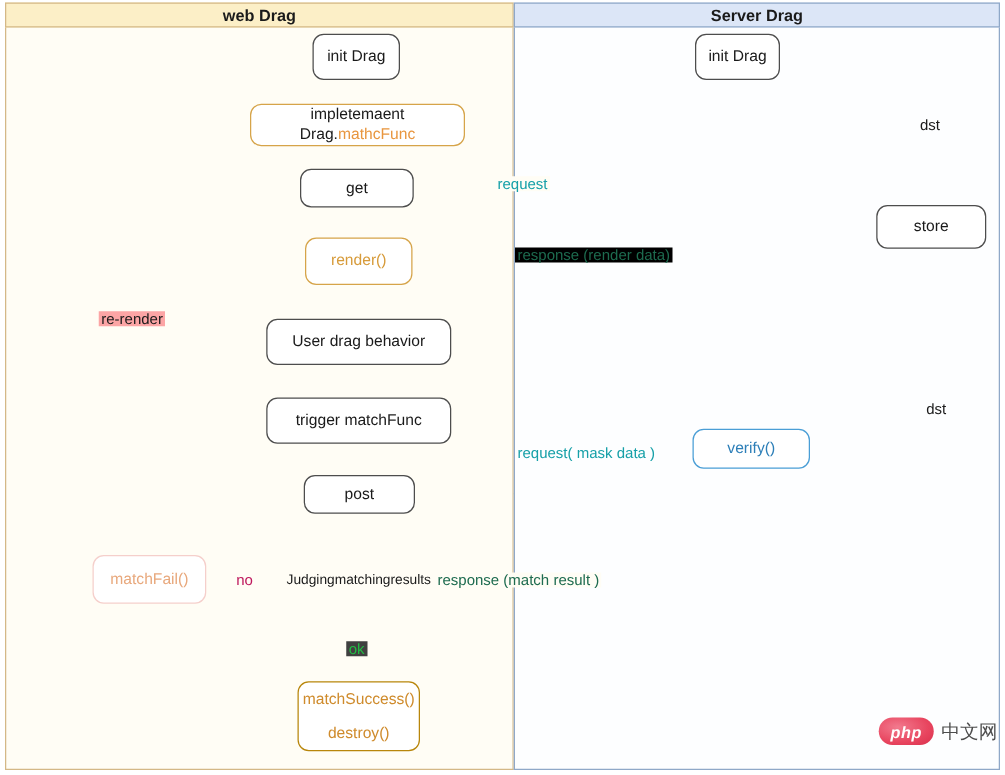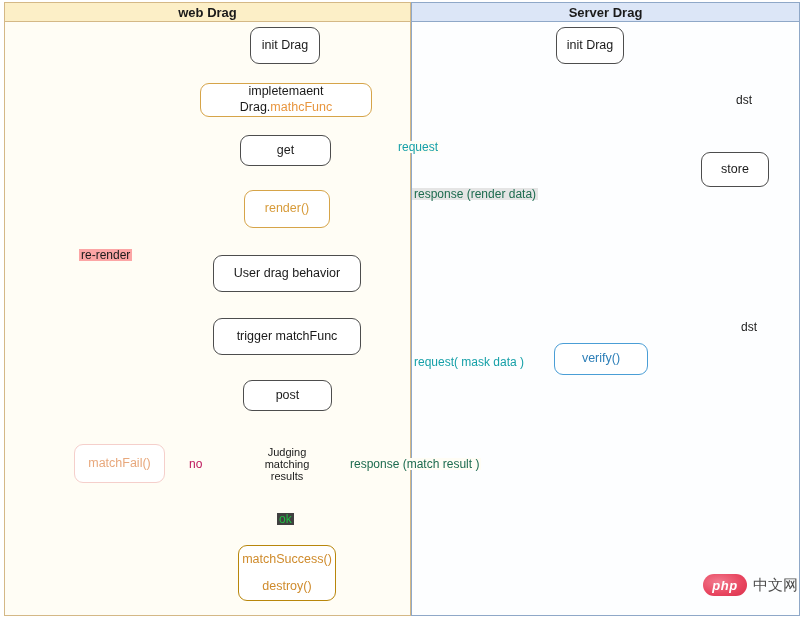--- a/index.html
+++ b/index.html
@@ -210,51 +210,51 @@
   </div>
 
   <div class="node dark" style="left:213px; top:318px; width:148px; height:37px;">
     <span>trigger matchFunc</span>
   </div>
 
   <div class="node dark" style="left:243px; top:380px; width:89px; height:31px;">
     <span>post</span>
   </div>
 
-  <div class="diamond-node" style="left:255px; top:441px; width:64px; height:46px; flex-direction:column;">
+  <div class="diamond-node" style="left:255px; top:441px; width:64px; height:46px; flex-direction:row;">
     <span>Judging</span>
     <span>matching</span>
     <span>results</span>
   </div>
 
   <div class="node pink" style="left:74px; top:444px; width:91px; height:39px;">
     <span>matchFail()</span>
   </div>
 
   <div class="node orange-dark" style="left:238px; top:545px; width:98px; height:56px; justify-content:space-around;">
     <span>matchSuccess()</span>
     <span>destroy()</span>
   </div>
 
   <div class="node dark" style="left:556px; top:27px; width:68px; height:37px;">
     <span>init Drag</span>
   </div>
 
 
-  <div class="node dark" style="left:701px; top:152px; width:68px; height:35px;">
+  <div class="node dark" style="left:701px; top:164px; width:88px; height:35px;">
     <span>store</span>
   </div>
 
   <div class="node blue" style="left:554px; top:343px; width:94px; height:32px;">
     <span>verify()</span>
   </div>
 
   <div class="edge-label lbl-teal" style="left:396px; top:147px; transform:translateY(-50%); background:#fffdf5; padding:0 2px;">request</div>
 
-  <div class="edge-label lbl-green" style="left:412px; top:194px; transform:translateY(-50%); background:#e5e5e5; padding:0 2px;">response (render data)</div>
+  <div class="edge-label lbl-green" style="left:412px; top:204px; transform:translateY(-50%); background:#000000; padding:0 2px;">response (render data)</div>
 
   <div class="edge-label lbl-teal" style="left:412px; top:362px; transform:translateY(-50%); background:#fdfeff; padding:0 2px;">request( mask data )</div>
 
   <div class="edge-label lbl-green" style="left:348px; top:464px; transform:translateY(-50%); background:#fffdf5; padding:0 2px;">response (match result )</div>
 
   <div class="edge-label lbl-dark" style="left:79px; top:255px; transform:translateY(-50%); background:#fca5a5; padding:0 2px;">re-render</div>
 
   <div class="edge-label lbl-pink" style="left:186px; top:464px; transform:translateY(-50%); background:#fffdf5; padding:0 3px;">no</div>
 
   <div class="edge-label lbl-ok" style="left:277px; top:519px; transform:translateY(-50%); background:#404040; padding:0 2px;">ok</div>

